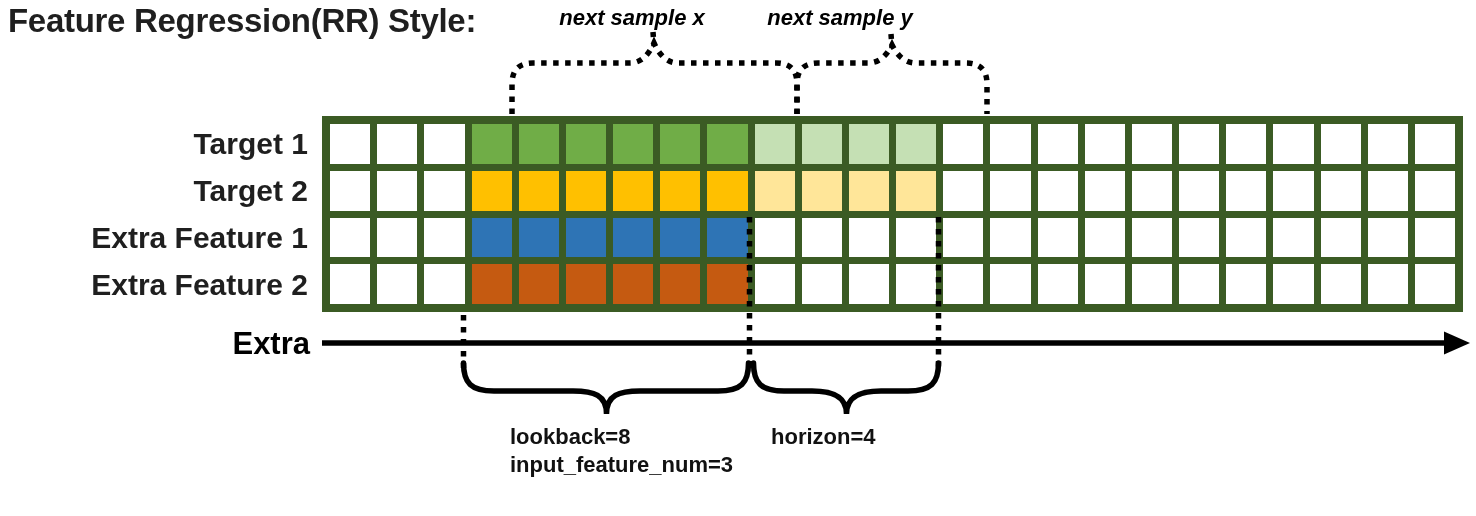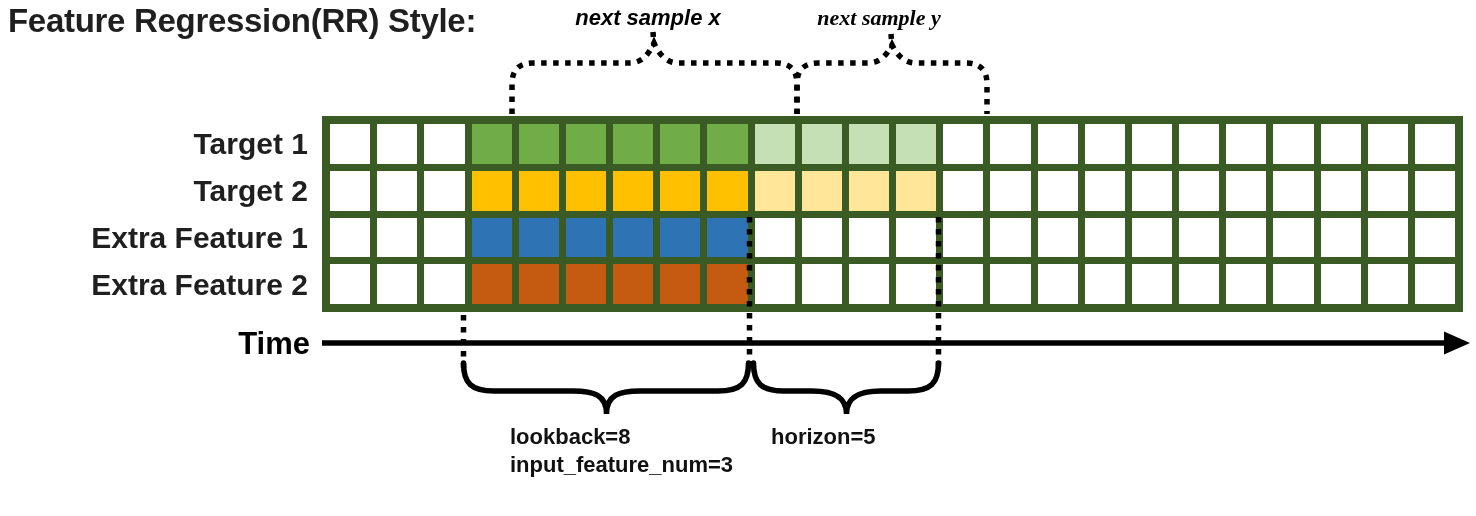--- a/index.html
+++ b/index.html
@@ -15,22 +15,22 @@
     position:absolute;left:8px;top:2px;
     font-size:33px;font-weight:700;letter-spacing:-0.3px;color:#1f1f1f;
     white-space:nowrap;
   }
   .top-label{
     position:absolute;top:5px;
     transform:translateX(-50%);
     font-size:22px;font-style:italic;font-weight:600;color:#000;
     white-space:nowrap;
   }
-  .top-label.x{left:648px;}
-  .top-label.y{left:879px;font-family:Liberation Serif, serif;}
+  .top-label.x{left:632px;}
+  .top-label.y{left:840px;}
   .row-label{
     position:absolute;right:1168px;
     width:320px;height:32px;line-height:32px;
     text-align:right;
     font-size:30px;font-weight:700;color:#1f1f1f;
     white-space:nowrap;
   }
   .time-label{
     position:absolute;right:1166px;top:326px;
     width:200px;text-align:right;
@@ -166,21 +166,21 @@
       <div class="cell" style="background: rgb(255, 255, 255);"></div>
       <div class="cell" style="background: rgb(255, 255, 255);"></div>
       <div class="cell" style="background: rgb(255, 255, 255);"></div>
       <div class="cell" style="background: rgb(255, 255, 255);"></div>
       <div class="cell" style="background: rgb(255, 255, 255);"></div>
       <div class="cell" style="background: rgb(255, 255, 255);"></div>
       <div class="cell" style="background: rgb(255, 255, 255);"></div>
       <div class="cell" style="background: rgb(255, 255, 255);"></div>
     </div>
 
-  <div class="time-label">Time</div>
+  <div class="time-label">Extra</div>
 
   <svg class="overlay" viewBox="0 0 1476 516">
 
     <path d="M 512 114 L 512 84 Q 512 63 533 63 L 630 63 Q 645 63 654 43 Q 663 63 678 63 L 776 63 Q 797 63 797 84 L 797 114" fill="none" stroke="#000" stroke-width="5.5" stroke-dasharray="5.5 6.5"></path>
 
     <path d="M 797 114 L 797 84 Q 797 63 818 63 L 868 63 Q 883 63 892 45 Q 901 63 916 63 L 966 63 Q 987 63 987 84 L 987 114" fill="none" stroke="#000" stroke-width="5.5" stroke-dasharray="5.5 6.5"></path>
 
     <path d="M 653 32 L 654 46" fill="none" stroke="#000" stroke-width="5.5" stroke-dasharray="5 6"></path>
     <path d="M 891 34 L 892 48" fill="none" stroke="#000" stroke-width="5.5" stroke-dasharray="5 6"></path>
 
@@ -194,16 +194,16 @@
     <path d="M 463.5 363 C 463.5 383 471 391 494 391 L 573 391 C 594 391 606.5 395 606.5 414 C 606.5 395 619 391 640 391 L 718 391 C 741 391 748.5 383 748.5 363" fill="none" stroke="#000" stroke-width="5.5" stroke-linecap="round"></path>
 
     <path d="M 753.5 363 C 753.5 383 761 391 784 391 L 812 391 C 830 391 846.5 395 846.5 414 C 846.5 395 863 391 881 391 L 908 391 C 931 391 938.5 383 938.5 363" fill="none" stroke="#000" stroke-width="5.5" stroke-linecap="round"></path>
   </svg>
 
   <div class="caption input">
     <div>lookback=8</div>
     <div>input_feature_num=3</div>
   </div>
   <div class="caption output">
-    <div>horizon=5</div>
+    <div>horizon=4</div>
   </div>
 
 </div>
 
 </body></html>

